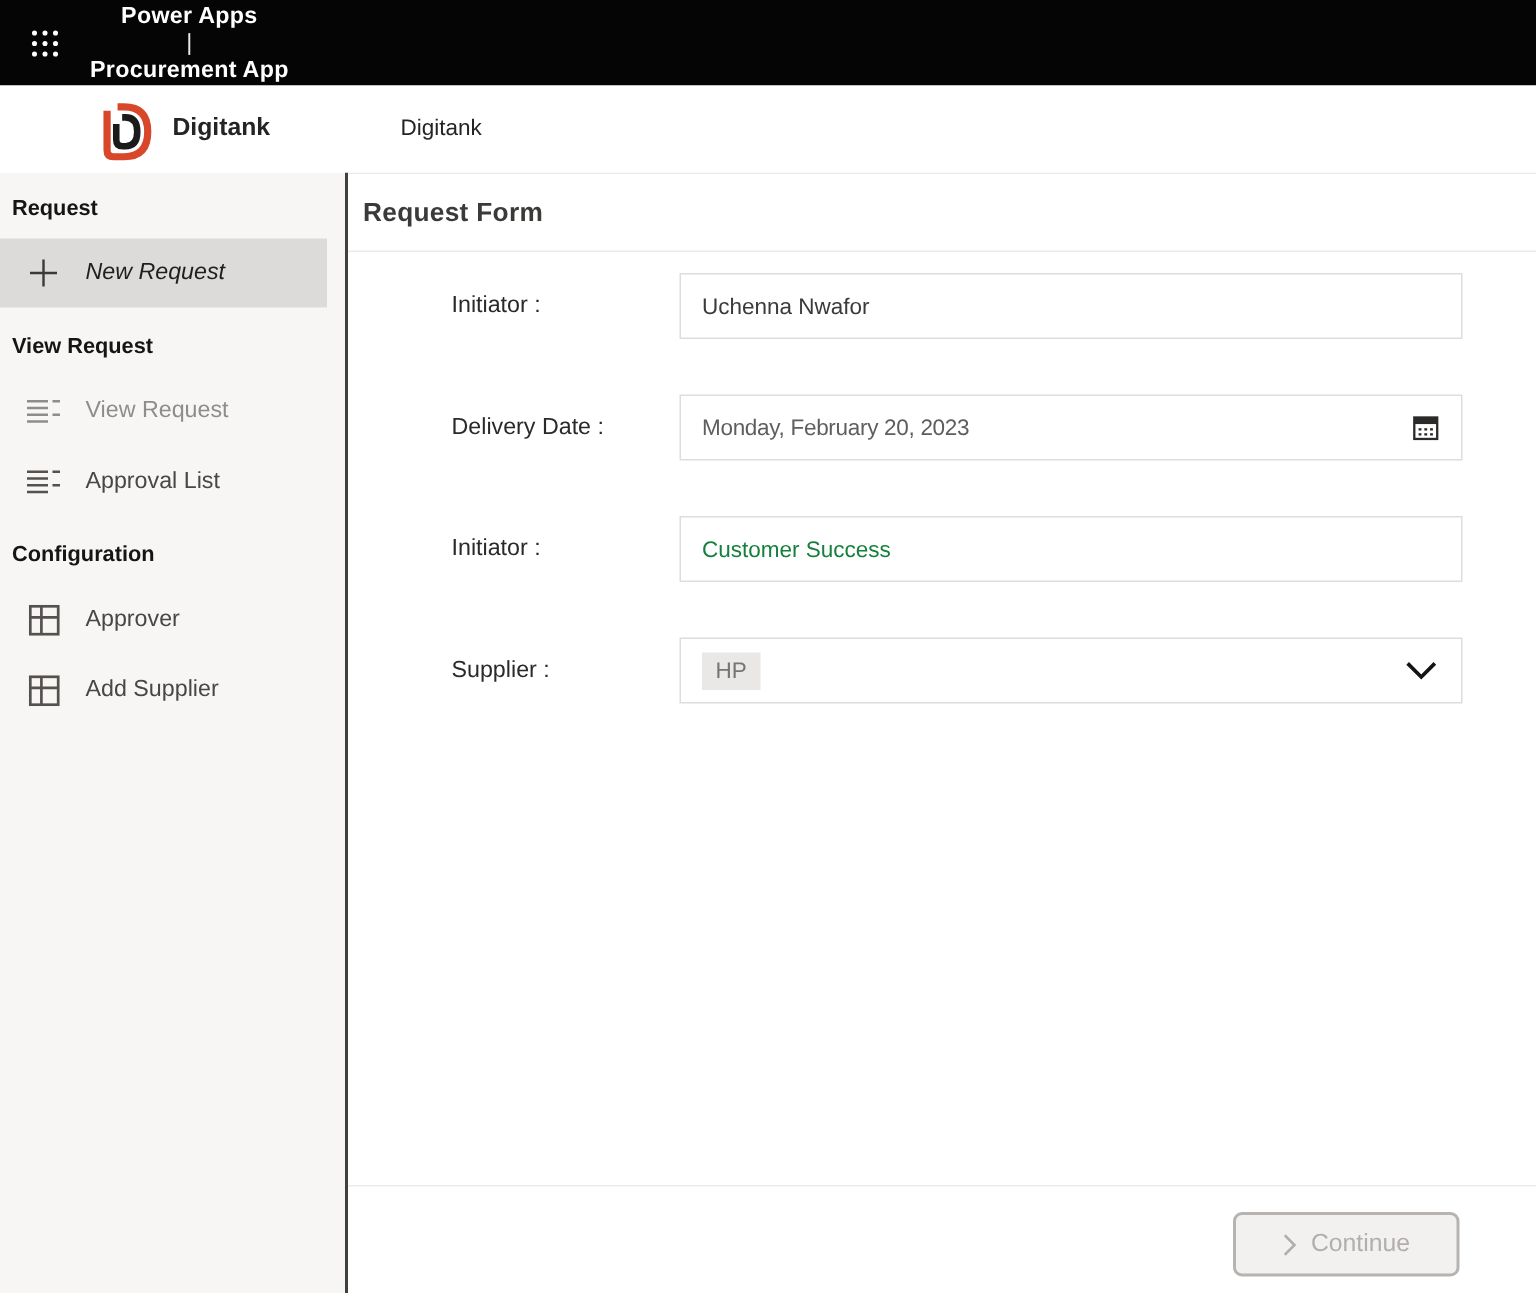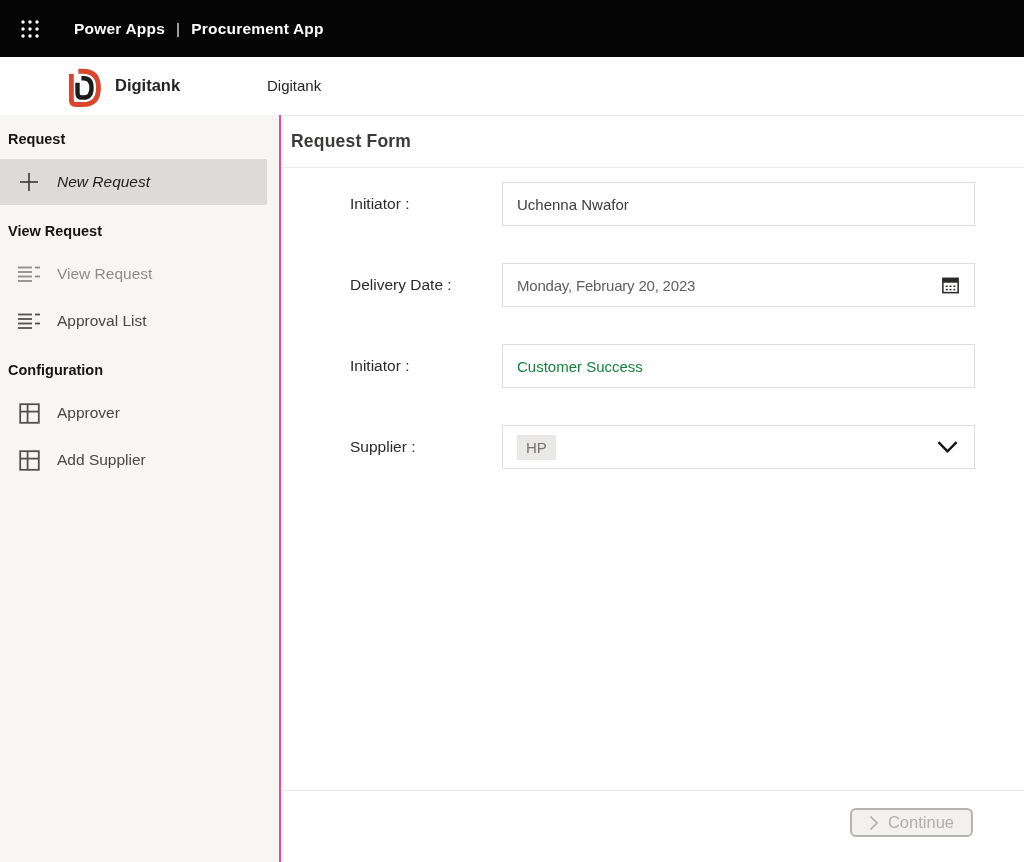--- a/index.html
+++ b/index.html
@@ -3,33 +3,33 @@
 <meta charset="utf-8">
 <style>
   * { margin:0; padding:0; box-sizing:border-box; }
   html,body { width:1024px; height:862px; }
   body { font-family:"Liberation Sans", sans-serif; background:#fff; }
   .page { position:relative; width:1024px; height:862px; overflow:hidden; background:#fff; display:flex; flex-direction:column; }
 
   
   .topbar { height:57px; background:#050505; display:flex; align-items:center; flex-shrink:0; }
   .waffle { width:26px; height:26px; margin-left:17px; display:flex; align-items:center; justify-content:center; cursor:pointer; }
-  .topbar-title { display:flex; align-items:center; margin-left:31px; color:#fff; font-size:15.5px; font-weight:700; letter-spacing:.2px; }
+  .topbar-title { display:flex; align-items:center; margin-left:17px; color:#fff; font-size:15.5px; font-weight:700; letter-spacing:.2px;flex-direction:column; }
   .topbar-sep { margin:0 11px; font-weight:400; color:#e8e8e8; }
 
   
   .brandbar { height:58px; background:#fff; position:relative; flex-shrink:0; }
   .brand-logo { position:absolute; left:60px; top:9px; }
   .brand-name { position:absolute; left:115px; top:19px; font-size:16.5px; font-weight:700; color:#252423; }
   .page-title { position:absolute; left:267px; top:20px; font-size:15px; color:#252423; }
 
   
   .content { flex:1; display:flex; min-height:0; }
 
-  .sidebar { width:281px; background:#f7f6f4; border-right:2px solid #ec4899; padding-top:10px; flex-shrink:0; }
+  .sidebar { width:232px; background:#f7f6f4; border-right:2px solid #404040; padding-top:10px; flex-shrink:0; }
   .side-header { font-size:14.5px; font-weight:700; color:#161514; padding:6px 8px 12px 8px; margin-top:12px; }
   .side-header.first { margin-top:0; }
   .side-item { height:46px; display:flex; align-items:center; padding-left:17px; margin-right:12px; margin-bottom:1px; cursor:pointer; }
   .side-item.active { background:#dcdbd9; }
   .side-item .icon { width:24px; display:flex; justify-content:center; flex-shrink:0; }
   .side-item .lbl { margin-left:16px; font-size:15.5px; color:#494745; }
   .side-item.active .lbl { color:#201f1e;font-style:italic; }
   .side-item.muted .lbl { color:#8f8d8b; }
 
   .main { flex:1; display:flex; flex-direction:column; background:#fff; min-width:0; }
@@ -41,21 +41,21 @@
   .form-label { width:152px; flex-shrink:0; font-size:15.5px; color:#2b2a29;margin-left:31px; }
   .form-input { flex:1; height:44px; border:1px solid #dfddDb; border:1px solid #dfddda; background:#fff; display:flex; align-items:center; padding:0 14px; position:relative; }
   .val-dark  { font-size:15px; color:#3b3a39; }
   .val-date  { font-size:15px; color:#605e5c; letter-spacing:-0.2px; }
   .val-muted { font-size:15px; color:#15803d; }
   .chip { background:#e9e8e7; color:#777573; font-size:15px; padding:4px 9px; }
   .input-icon-right { position:absolute; right:13px; top:50%; transform:translateY(-50%); display:flex; cursor:pointer; }
 
   .spacer { height:284px; }
   .footer { border-top:1px solid #edebe9; padding:17px 51px 0 0; display:flex; justify-content:flex-end; }
-  .btn-continue { height:29px; display:flex; align-items:center; gap:9px; padding:0 17px; background:#f2f1f0; border:2px solid #b6b3b0; border-radius:6px; color:#b1aeab; font-size:16.5px; font-family:"Liberation Sans",sans-serif; cursor:default; }
+  .btn-continue { height:43px; display:flex; align-items:center; gap:9px; padding:0 31px; background:#f2f1f0; border:2px solid #b6b3b0; border-radius:6px; color:#b1aeab; font-size:16.5px; font-family:"Liberation Sans",sans-serif; cursor:default; }
 </style>
 </head>
 <body>
 
 <div class="page">
 
   <div class="topbar">
     <div class="waffle">
       <svg width="22" height="22" viewBox="0 0 22 22">
         <g fill="#ffffff">

